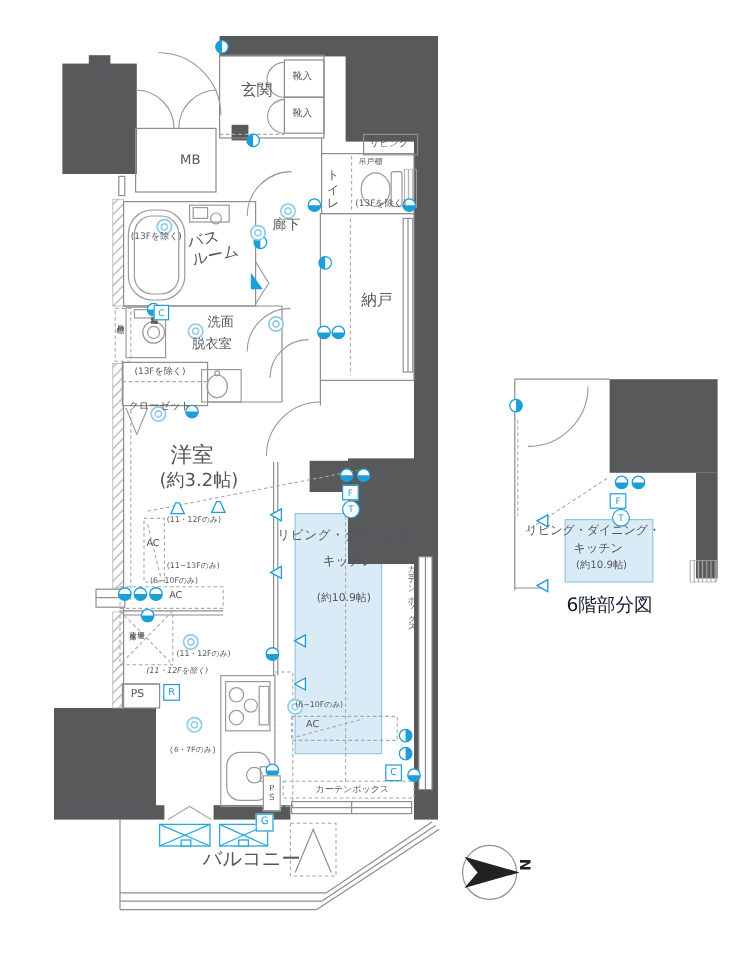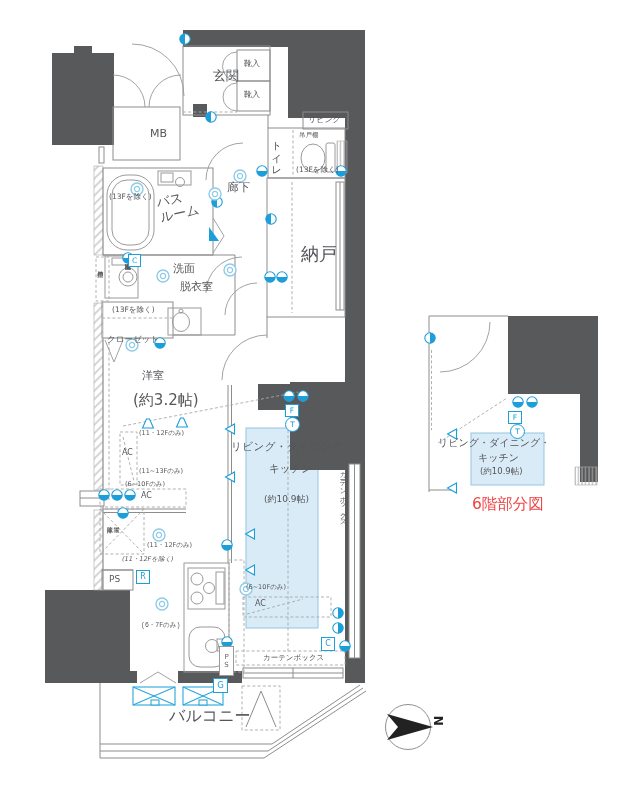--- a/index.html
+++ b/index.html
@@ -253,42 +253,42 @@
     <use href="#icPend" transform="translate(182,423)"></use>
     <polygon points="209,227 209,241 219,241" fill="#1c9ed9"></polygon>
   </g>
 
   <g>
     <circle cx="408" cy="727" r="22.5" fill="#fff" stroke="#909090" stroke-width="1"></circle>
     <polygon points="387,714 433,727 387,740 398,727" fill="#222"></polygon>
   </g>
 </svg>
 
-<div class="lbl" style="left:201px;top:69px;font-size:13px;margin-left:12px;">玄関</div>
+<div class="lbl" style="left:201px;top:69px;font-size:13px;">玄関</div>
 <div class="lbl" style="left:244px;top:60px;font-size:8px;">靴入</div>
 <div class="lbl" style="left:244px;top:91px;font-size:8px;">靴入</div>
 <div class="lbl" style="left:150px;top:128px;font-size:11px;">MB</div>
 <div class="lbl" style="left:308px;top:116px;font-size:8px;">リビング</div>
 <div class="lbl v" style="left:271px;top:134px;font-size:10px;height:46px;">トイレ</div>
 <div class="lbl" style="left:299px;top:132px;font-size:6.5px;">吊戸棚</div>
 <div class="lbl" style="left:296px;top:166px;font-size:7.5px;">(13Fを除く)</div>
 <div class="lbl" style="left:227px;top:181px;font-size:11.5px;">廊下</div>
 <div class="lbl rot" style="left:138px;top:200px;width:62px;text-align:center;transform:rotate(-12deg);font-size:13px;">
   <div>バス</div>
   <div style="margin-left:14px;">ルーム</div>
 </div>
 <div class="lbl" style="left:109px;top:193px;font-size:7.5px;">(13Fを除く)</div>
-<div class="lbl" style="left:301px;top:244px;font-size:18px;">納戸</div>
+<div class="lbl" style="left:301px;top:244px;font-size:13px;">納戸</div>
 <div class="lbl" style="left:173px;top:263px;font-size:11px;">洗面</div>
-<div class="lbl" style="left:180px;top:281px;font-size:11px;">脱衣室</div>
+<div class="lbl" style="left:160px;top:281px;font-size:11px;">脱衣室</div>
 <div class="lbl v" style="left:124px;top:259px;font-size:6px;height:40px;letter-spacing:0;">洗濯機置場</div>
 <div class="lbl v" style="left:96px;top:266px;font-size:6.5px;height:32px;letter-spacing:0;">吊戸棚</div>
 <div class="lbl" style="left:112px;top:306px;font-size:7.5px;">(13Fを除く)</div>
 <div class="lbl" style="left:107px;top:335px;font-size:8.5px;">クローゼット</div>
-<div class="lbl" style="left:142px;top:370px;font-size:11px;">洋室</div>
+<div class="lbl" style="left:142px;top:370px;font-size:18px;">洋室</div>
 <div class="lbl" style="left:133px;top:392px;font-size:15px;">(約3.2帖)</div>
 <div class="lbl" style="left:139px;top:430px;font-size:6.5px;">(11・12Fのみ)</div>
 <div class="lbl" style="left:122px;top:449px;font-size:8px;">AC</div>
 <div class="lbl" style="left:139px;top:468px;font-size:6.5px;">(11~13Fのみ)</div>
 <div class="lbl" style="left:125px;top:481px;font-size:6.5px;">(6~10Fのみ)</div>
 <div class="lbl" style="left:141px;top:492px;font-size:8px;">AC</div>
 <div class="lbl" style="left:231px;top:441px;font-size:10.5px;letter-spacing:0.5px;">リビング・ダイニング・</div>
 <div class="lbl" style="left:269px;top:463px;font-size:10.5px;">キッチン</div>
 <div class="lbl" style="left:264px;top:494px;font-size:9px;">(約10.9帖)</div>
 <div class="lbl vlr" style="left:106px;top:522px;font-size:6px;height:30px;">
@@ -304,21 +304,21 @@
 <div class="lbl" style="left:263px;top:654px;font-size:7.5px;">カーテンボックス</div>
 <div class="lbl v" style="left:338px;top:467px;font-size:7px;height:104px;letter-spacing:0;">カーテンボックス</div>
 <div class="graybox" style="left:219px;top:646px;width:13px;height:28px;">
   <span class="v" style="font-size:7px;letter-spacing:0;">PS</span>
 </div>
 <div class="lbl" style="left:169px;top:707px;font-size:16px;">バルコニー</div>
 
 <div class="lbl" style="left:438px;top:437px;font-size:10px;">リビング・ダイニング・</div>
 <div class="lbl" style="left:478px;top:452px;font-size:10px;">キッチン</div>
 <div class="lbl" style="left:480px;top:467px;font-size:8.5px;">(約10.9帖)</div>
-<div class="lbl" style="left:472px;top:496px;font-size:15.5px;color:#ef4444;">6階部分図</div>
+<div class="lbl" style="left:472px;top:496px;font-size:15.5px;color:#0f172a;">6階部分図</div>
 
 <div class="sym" style="left:128px;top:254px;width:11px;height:11px;font-size:7.5px;">C</div>
 <div class="sym" style="left:321px;top:637px;width:12px;height:12px;font-size:8px;">C</div>
 <div class="sym" style="left:136px;top:570px;width:12px;height:12px;font-size:8px;">R</div>
 <div class="sym" style="left:213px;top:678px;width:13px;height:13px;font-size:8.5px;">G</div>
 <div class="sym" style="left:285px;top:404px;width:12px;height:11px;font-size:7.5px;">F</div>
 <div class="sym" style="left:285px;top:417px;width:13px;height:13px;border-radius:50%;font-size:7.5px;">T</div>
 <div class="sym" style="left:508px;top:411px;width:12px;height:11px;font-size:7.5px;">F</div>
 <div class="sym" style="left:510px;top:424px;width:13px;height:13px;border-radius:50%;font-size:7.5px;">T</div>
 

